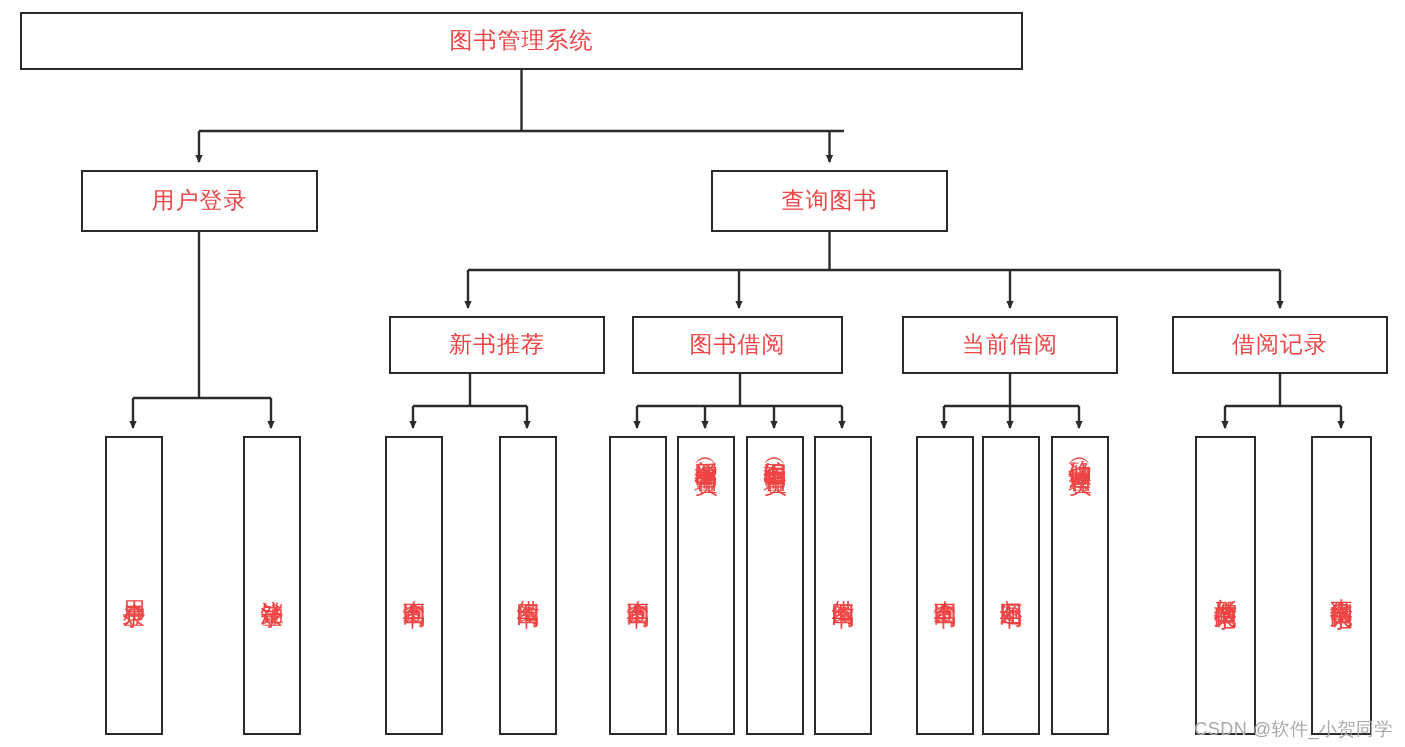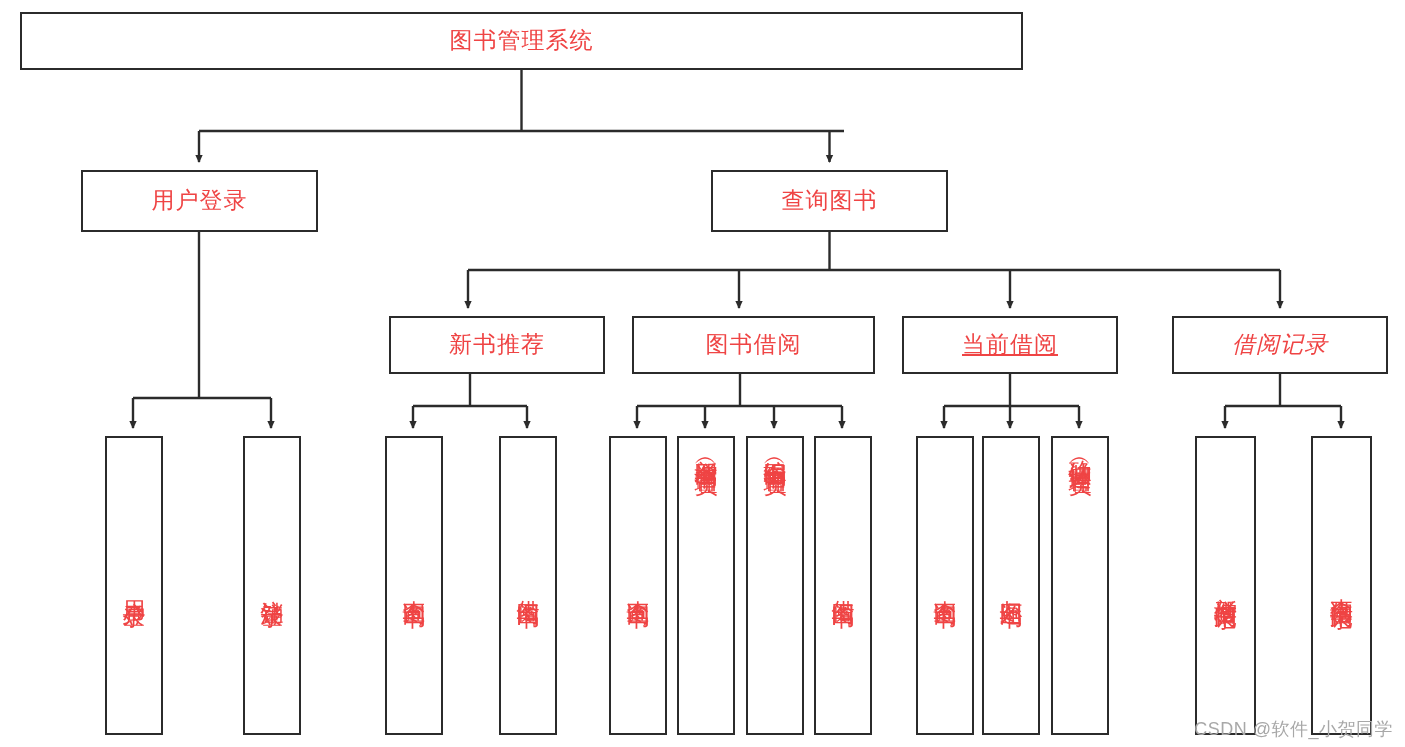--- a/index.html
+++ b/index.html
@@ -129,27 +129,27 @@
   <div class="node node-h" style="left:81px; top:170px; width:237px; height:62px;">
     <span class="label">用户登录</span>
   </div>
   <div class="node node-h" style="left:711px; top:170px; width:237px; height:62px;">
     <span class="label">查询图书</span>
   </div>
 
   <div class="node node-h" style="left:362px; top:316px; width:216px; height:58px;margin-left:27px;">
     <span class="label">新书推荐</span>
   </div>
-  <div class="node node-h" style="left:632px; top:316px; width:243px; height:58px;">
+  <div class="node node-h" style="left:632px; top:316px; width:211px; height:58px;">
     <span class="label">图书借阅</span>
   </div>
-  <div class="node node-h" style="left:902px; top:316px; width:216px; height:58px;text-decoration:underline;">
+  <div class="node node-h" style="left:902px; top:316px; width:216px; height:58px;">
     <span class="label">当前借阅</span>
   </div>
-  <div class="node node-h" style="left:1172px; top:316px; width:216px; height:58px;font-style:italic;">
+  <div class="node node-h" style="left:1172px; top:316px; width:216px; height:58px;">
     <span class="label">借阅记录</span>
   </div>
 
   <div class="node node-v center-v" style="left:105px; top:436px; width:58px; height:299px;">
     <span class="label">用户登录</span>
   </div>
   <div class="node node-v center-v" style="left:243px; top:436px; width:58px; height:299px;">
     <span class="label">注销登录</span>
   </div>
 

